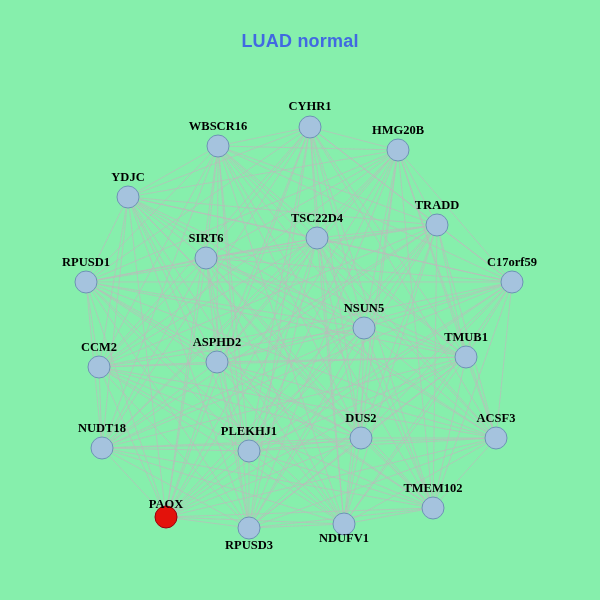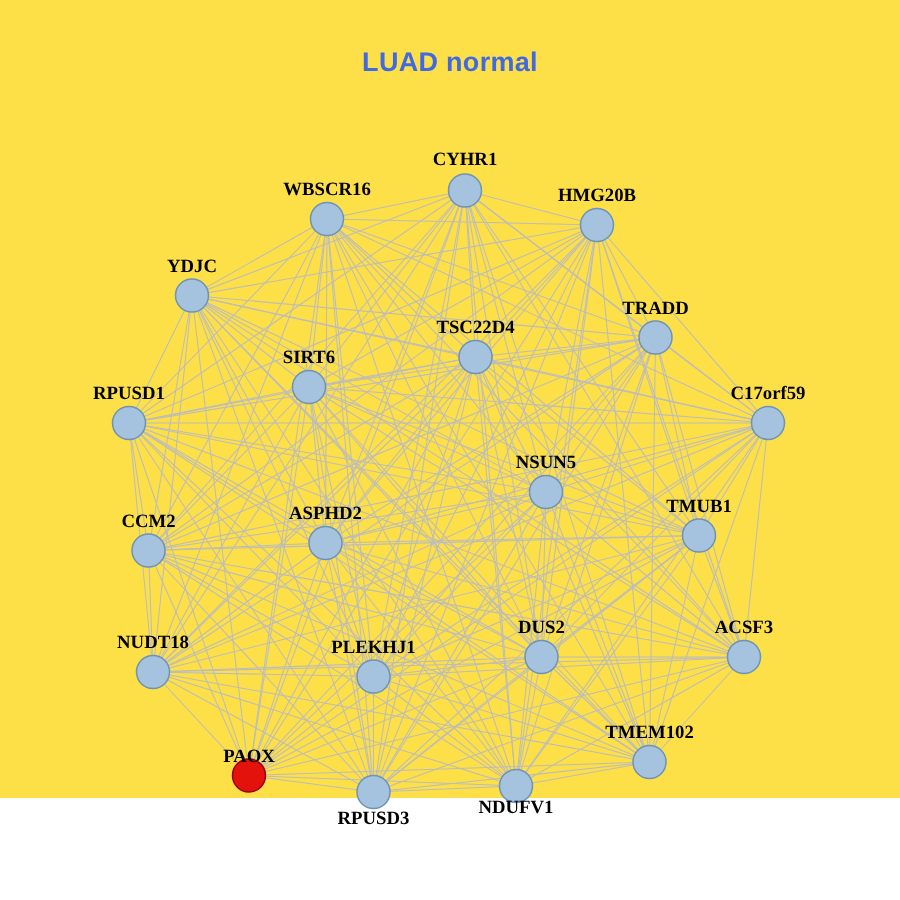--- a/index.html
+++ b/index.html
@@ -7,22 +7,22 @@
     padding: 0;
     background: #ffffff;
     width: 600px;
     height: 600px;
     overflow: hidden;
     font-family: "Liberation Sans", sans-serif;
   }
   .stage {
     position: relative;
     width: 600px;
-    height: 532px;
-    background: #fde047;
+    height: 600px;
+    background: #86efac;
   }
   .plot-title {
     position: absolute;
     top: 31px;
     left: 0;
     width: 100%;
     text-align: center;
     font-family: "Liberation Sans", sans-serif;
     font-weight: bold;
     font-size: 18px;

